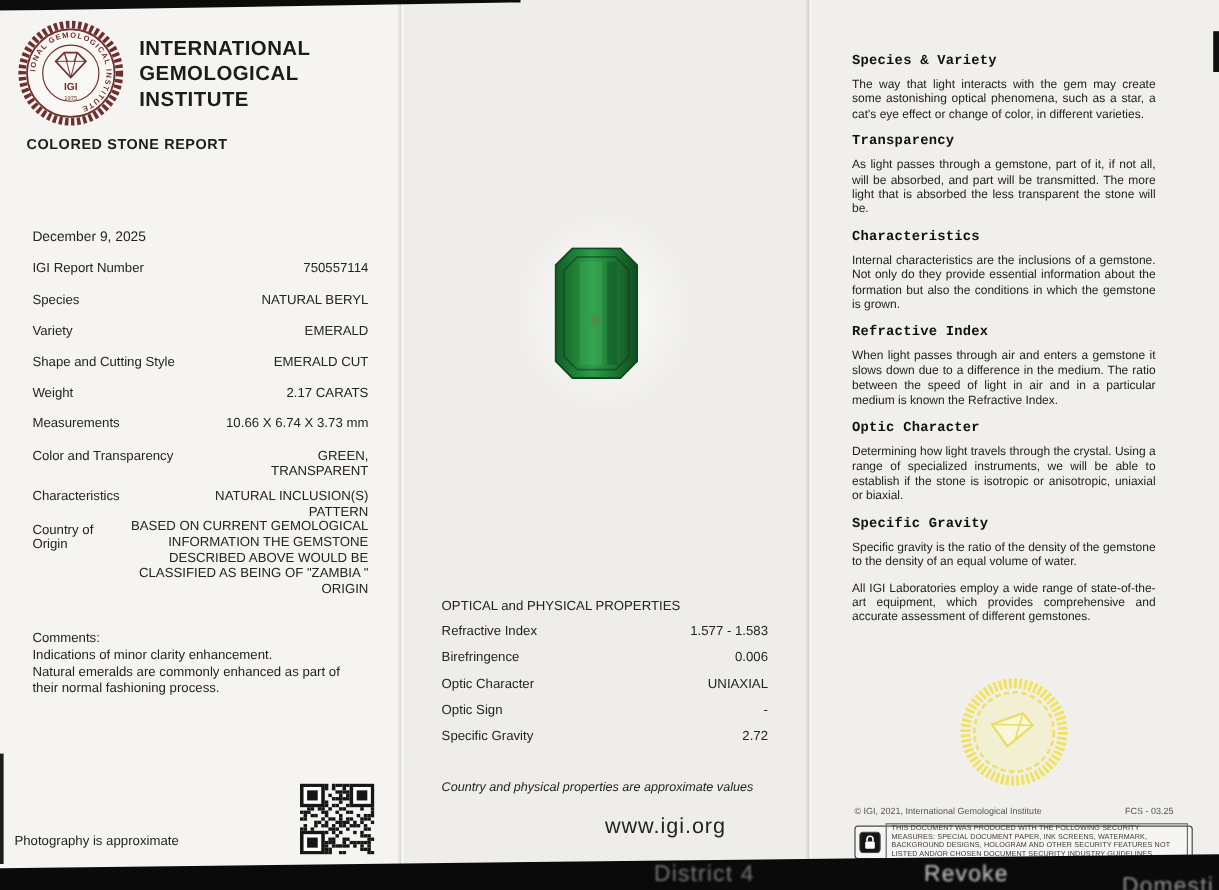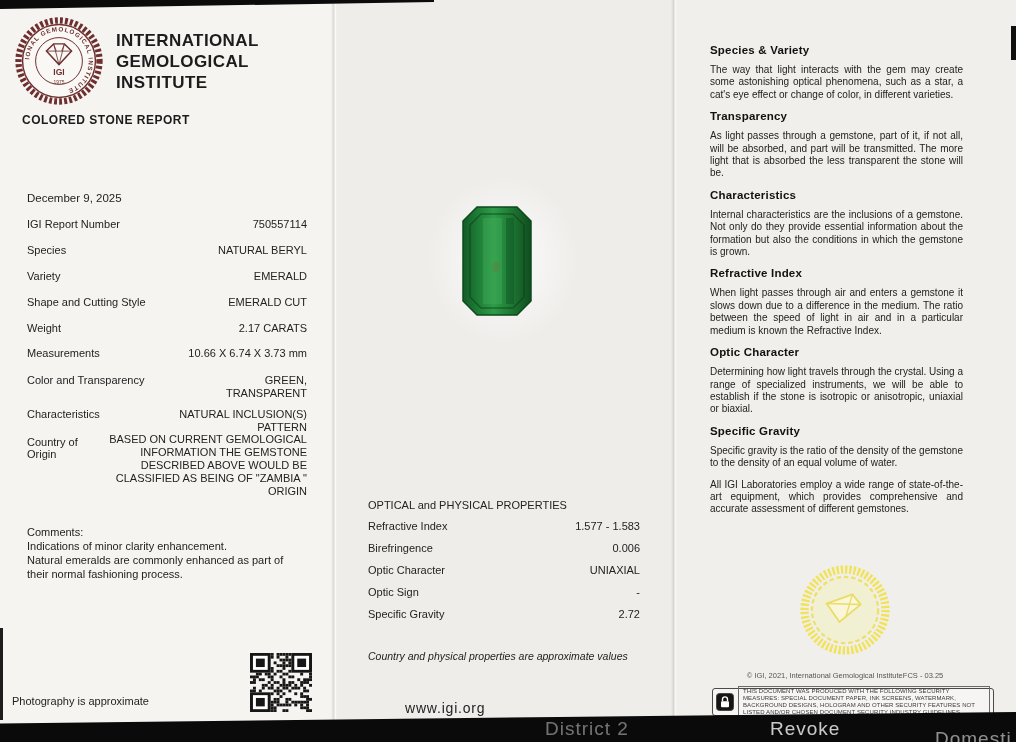--- a/index.html
+++ b/index.html
@@ -37,29 +37,29 @@
   .qr svg{width:100%;height:100%;fill:#161616;}
   .photo-note{position:absolute;left:12px;top:695px;font-size:11px;}
 
   
   .stone-glow{position:absolute;left:428px;top:176px;width:150px;height:168px;background:radial-gradient(ellipse at center,rgba(255,255,255,0.85),rgba(255,255,255,0) 72%);}
   .stone{position:absolute;left:462px;top:206px;width:70px;height:110px;}
   .props-title{position:absolute;left:368px;top:499px;font-size:11px;}
   .prop-row{position:absolute;left:368px;width:272px;display:flex;justify-content:space-between;font-size:11px;}
   .prop-value{text-align:center;}
   .props-note{position:absolute;left:368px;top:650px;width:272px;font-size:10.5px;font-style:italic;}
-  .website{position:absolute;left:405px;top:700px;width:200px;text-align:left;font-size:14px;letter-spacing:0.8px;}
+  .website{position:absolute;left:405px;top:678px;width:200px;text-align:right;font-size:18px;letter-spacing:0.8px;}
 
   
   .edu{position:absolute;left:710px;top:38px;width:253px;}
-  .edu h3{margin:7px 0 8px 0;font-size:11.5px;color:#111;letter-spacing:0.2px;}
+  .edu h3{margin:7px 0 8px 0;font-size:11.5px;color:#111;letter-spacing:0.2px;font-family:Liberation Mono, monospace;}
   .edu h3:first-child{margin-top:6px;}
   .edu p{margin:0 0 9px 0;font-size:10px;line-height:12.4px;text-align:justify;color:#222;}
   .gold-seal{position:absolute;left:799px;top:564px;width:92px;height:92px;opacity:0.95;}
-  .copyright-row{position:absolute;left:712px;top:671px;width:266px;display:flex;justify-content:center;font-size:7.5px;color:#555;}
+  .copyright-row{position:absolute;left:712px;top:671px;width:266px;display:flex;justify-content:space-between;font-size:7.5px;color:#555;}
   .security{position:absolute;left:712px;top:688px;width:282px;height:28px;display:flex;align-items:center;gap:4px;border:1px solid #4a4a4a;border-radius:3px;padding:2px 3px;box-sizing:border-box;background:rgba(255,255,255,0.4);}
   .lock-badge{width:18px;height:18px;flex:0 0 18px;}
   .security-textbox{border:1px solid #6a6a6a;padding:1px 4px;font-size:6px;line-height:7.2px;color:#3a3a3a;letter-spacing:0.1px;}
 </style>
 </head>
 <body>
 
 <div class="page">
 
   <div class="panel-tint-mid"></div>
@@ -372,18 +372,18 @@
   <div class="security">
     <svg class="lock-badge" viewBox="0 0 18 18">
       <rect x="0.5" y="0.5" width="17" height="17" rx="3" fill="#151515" stroke="#444"></rect>
       <rect x="5" y="8.2" width="8" height="6" rx="1" fill="#fff"></rect>
       <path d="M6.5 8.2 V6.4 a2.5 2.5 0 0 1 5 0 V8.2" fill="none" stroke="#fff" stroke-width="1.4"></path>
     </svg>
     <div class="security-textbox">THIS DOCUMENT WAS PRODUCED WITH THE FOLLOWING SECURITY MEASURES:  SPECIAL DOCUMENT PAPER, INK SCREENS, WATERMARK, BACKGROUND DESIGNS, HOLOGRAM AND OTHER SECURITY FEATURES NOT LISTED AND/OR CHOSEN DOCUMENT SECURITY INDUSTRY GUIDELINES.</div>
   </div>
 
   <div class="bottom-band">
-    <span class="band-frag a">District 2</span>
+    <span class="band-frag a">District 4</span>
     <span class="band-frag b">Revoke</span>
     <span class="band-frag c">Domesti</span>
   </div>
 
 </div>
 
 </body></html>

